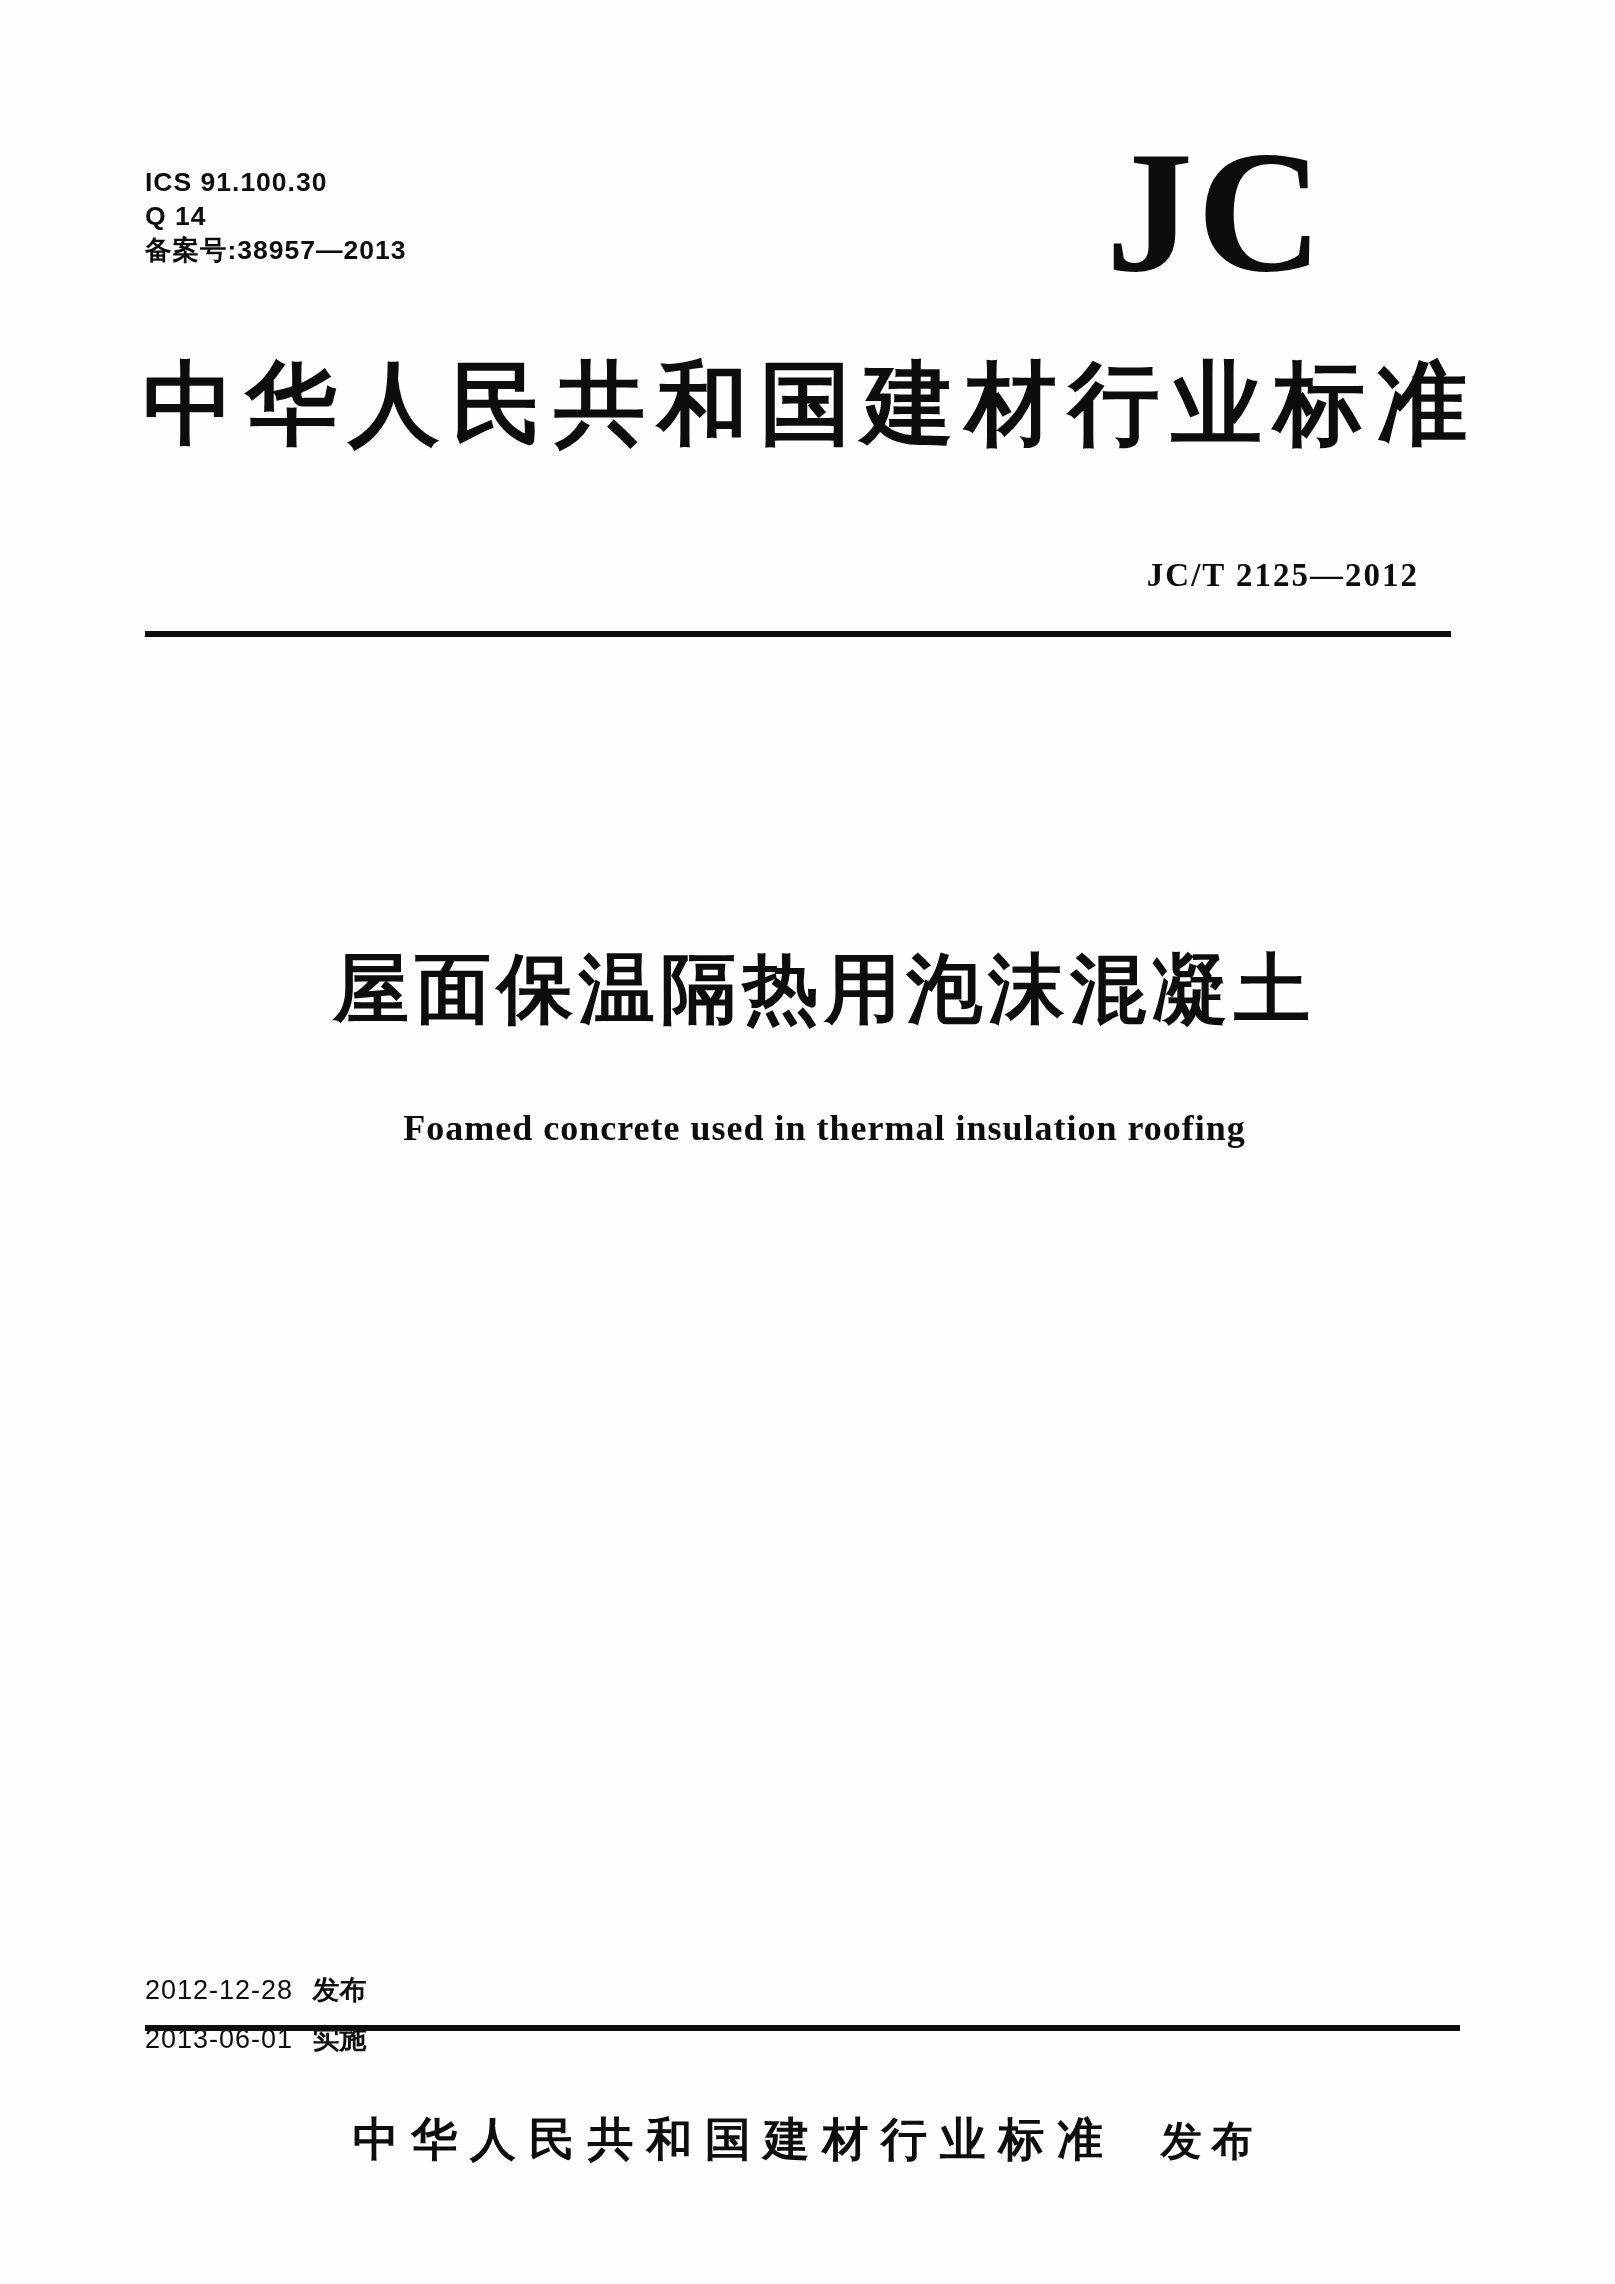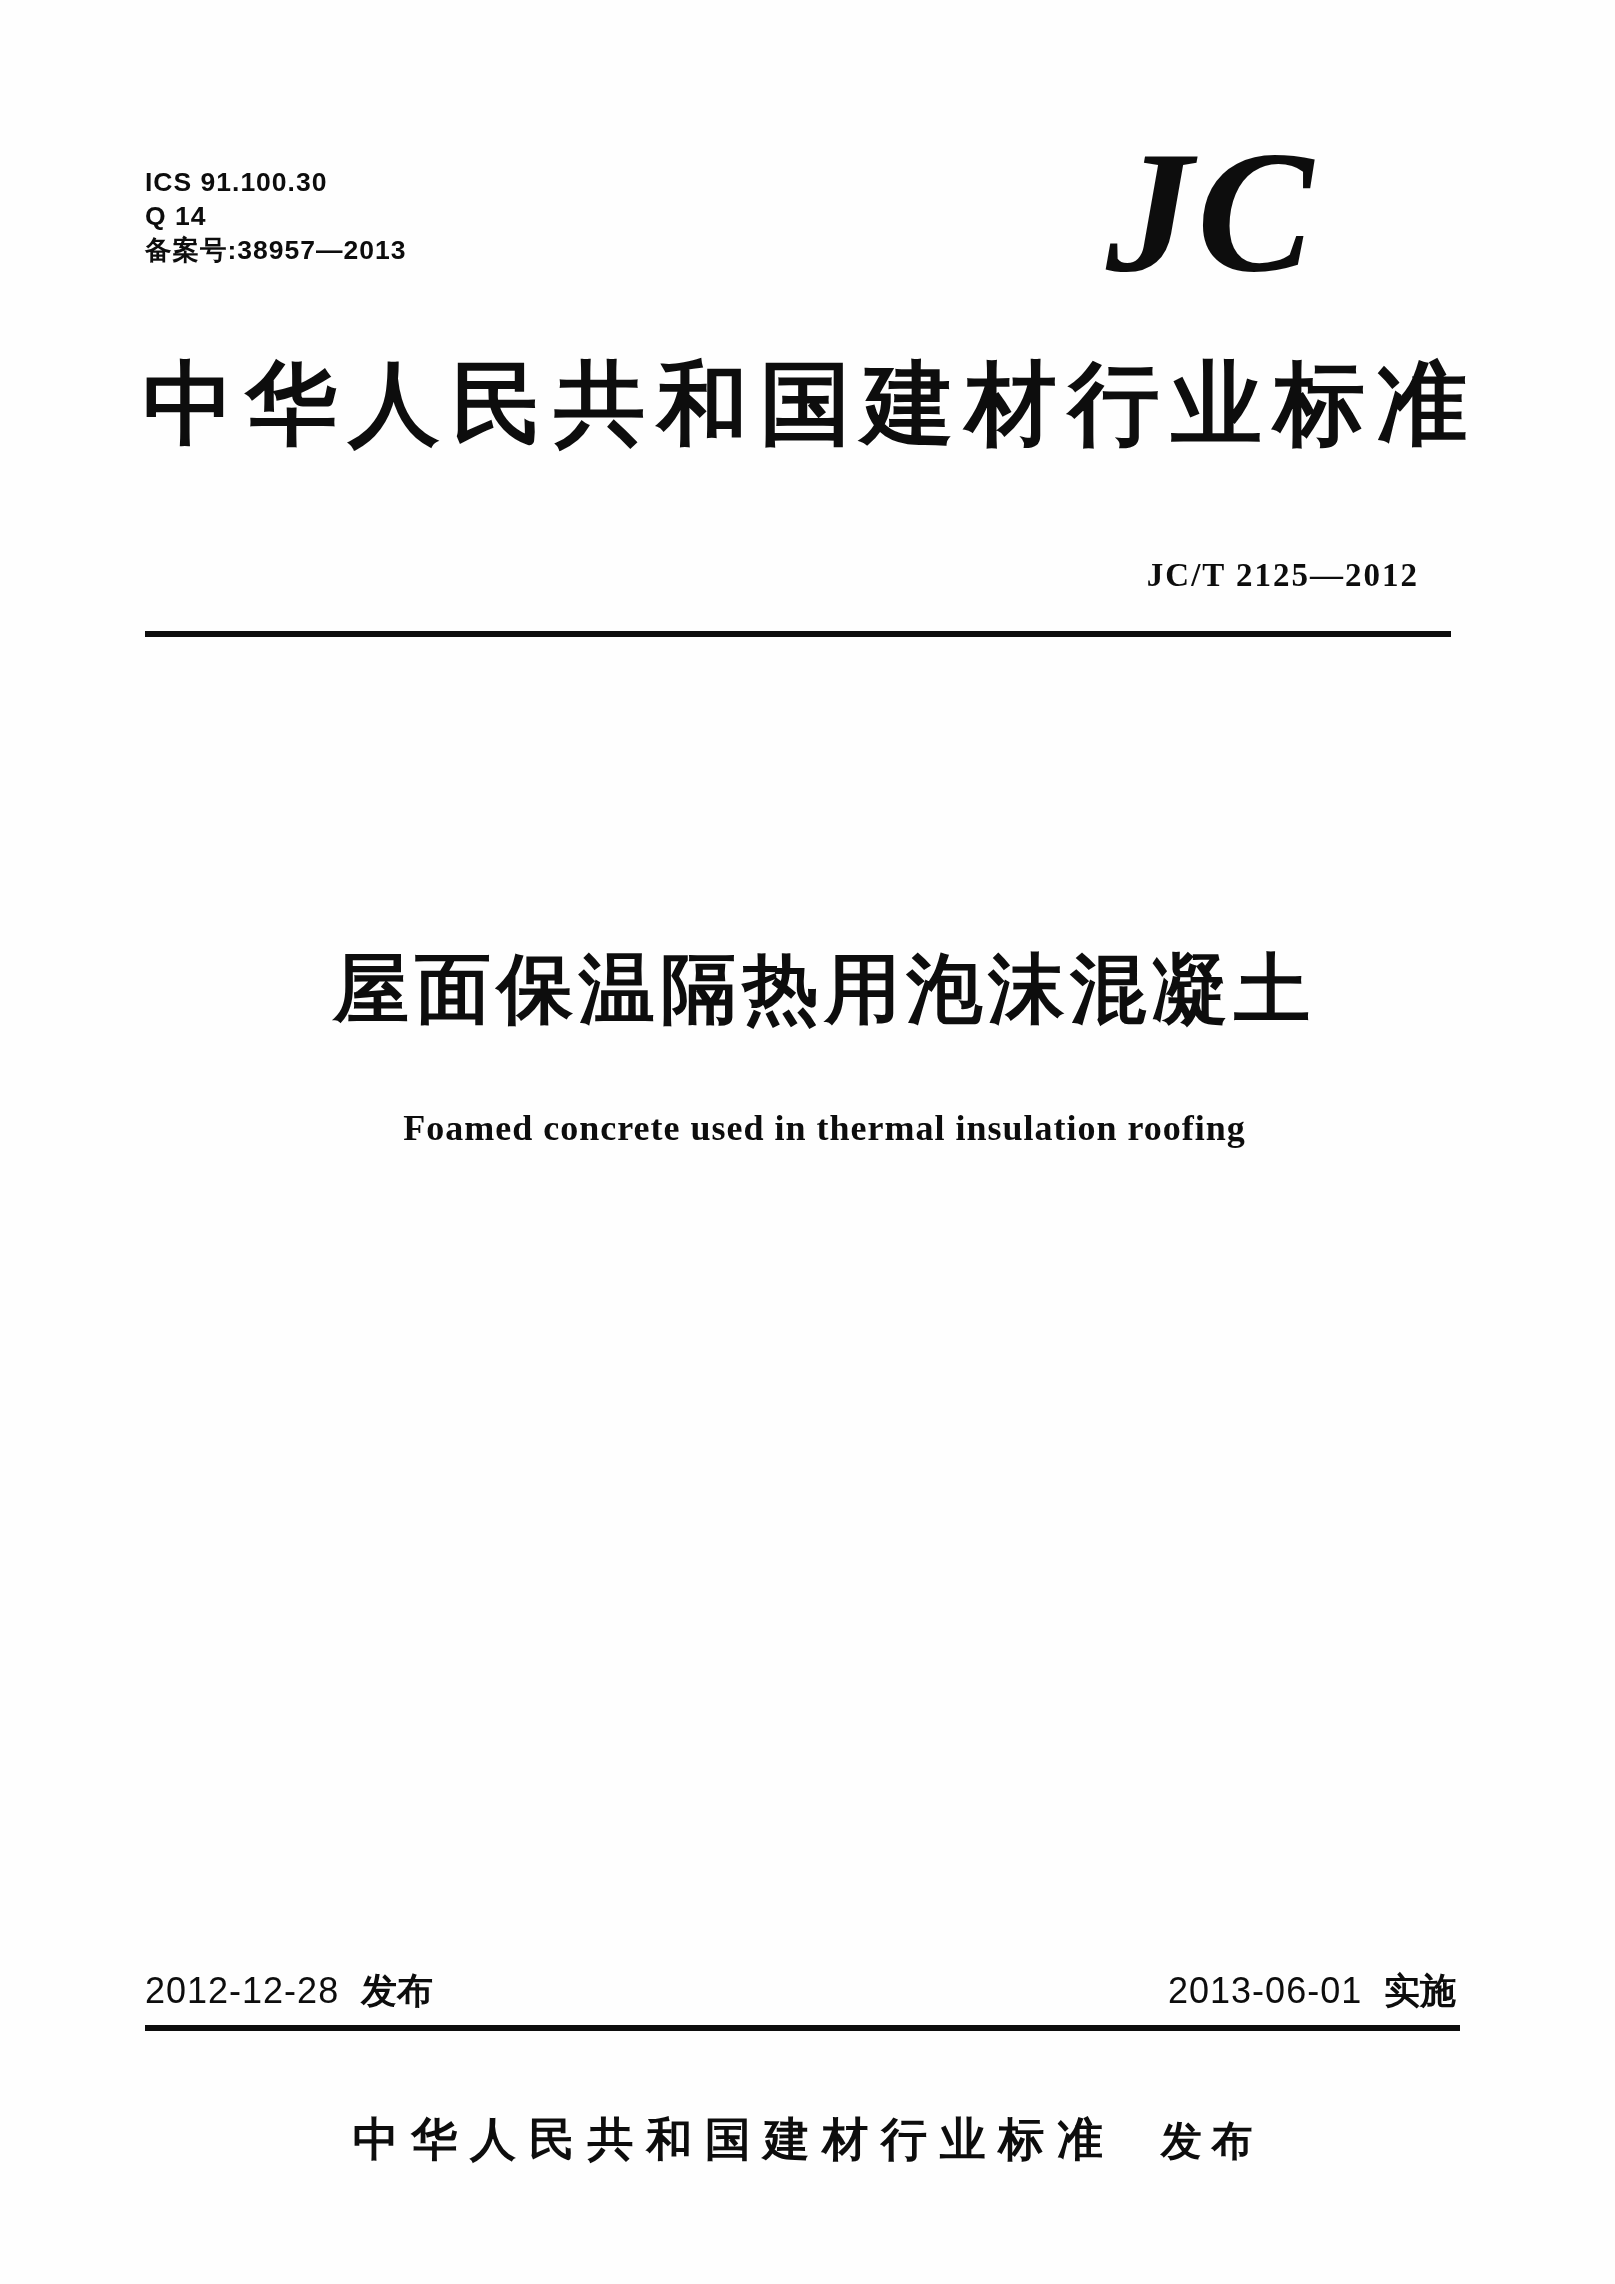--- a/index.html
+++ b/index.html
@@ -34,21 +34,20 @@
   
   .jc-logo {
     position: absolute;
     left: 1106px;
     top: 125px;
     font-family: "Liberation Serif", serif;
     font-weight: 700;
     font-size: 174px;
     line-height: 174px;
     letter-spacing: 3.9px;
-    font-style: italic;
   }
 
   
   .std-title {
     position: absolute;
     left: 143px;
     top: 355px;
     margin: 0;
     white-space: nowrap;
     font-size: 91px;
@@ -119,24 +118,25 @@
 
   
   .date-row {
     position: absolute;
     left: 145px;
     right: 159px;
     top: 1966px;
     display: flex;
     justify-content: space-between;
     align-items: baseline;
-    font-size: 36px;
+    font-size: 27px;
     line-height: 49px;
     font-weight: 400;
     font-family: "Liberation Sans", sans-serif;
+    flex-direction: column;
   }
   .date-item .date-num {
     letter-spacing: 1px;
   }
   .date-item .date-label {
     margin-left: 11.8px;
     font-weight: 600;
   }
 
   

